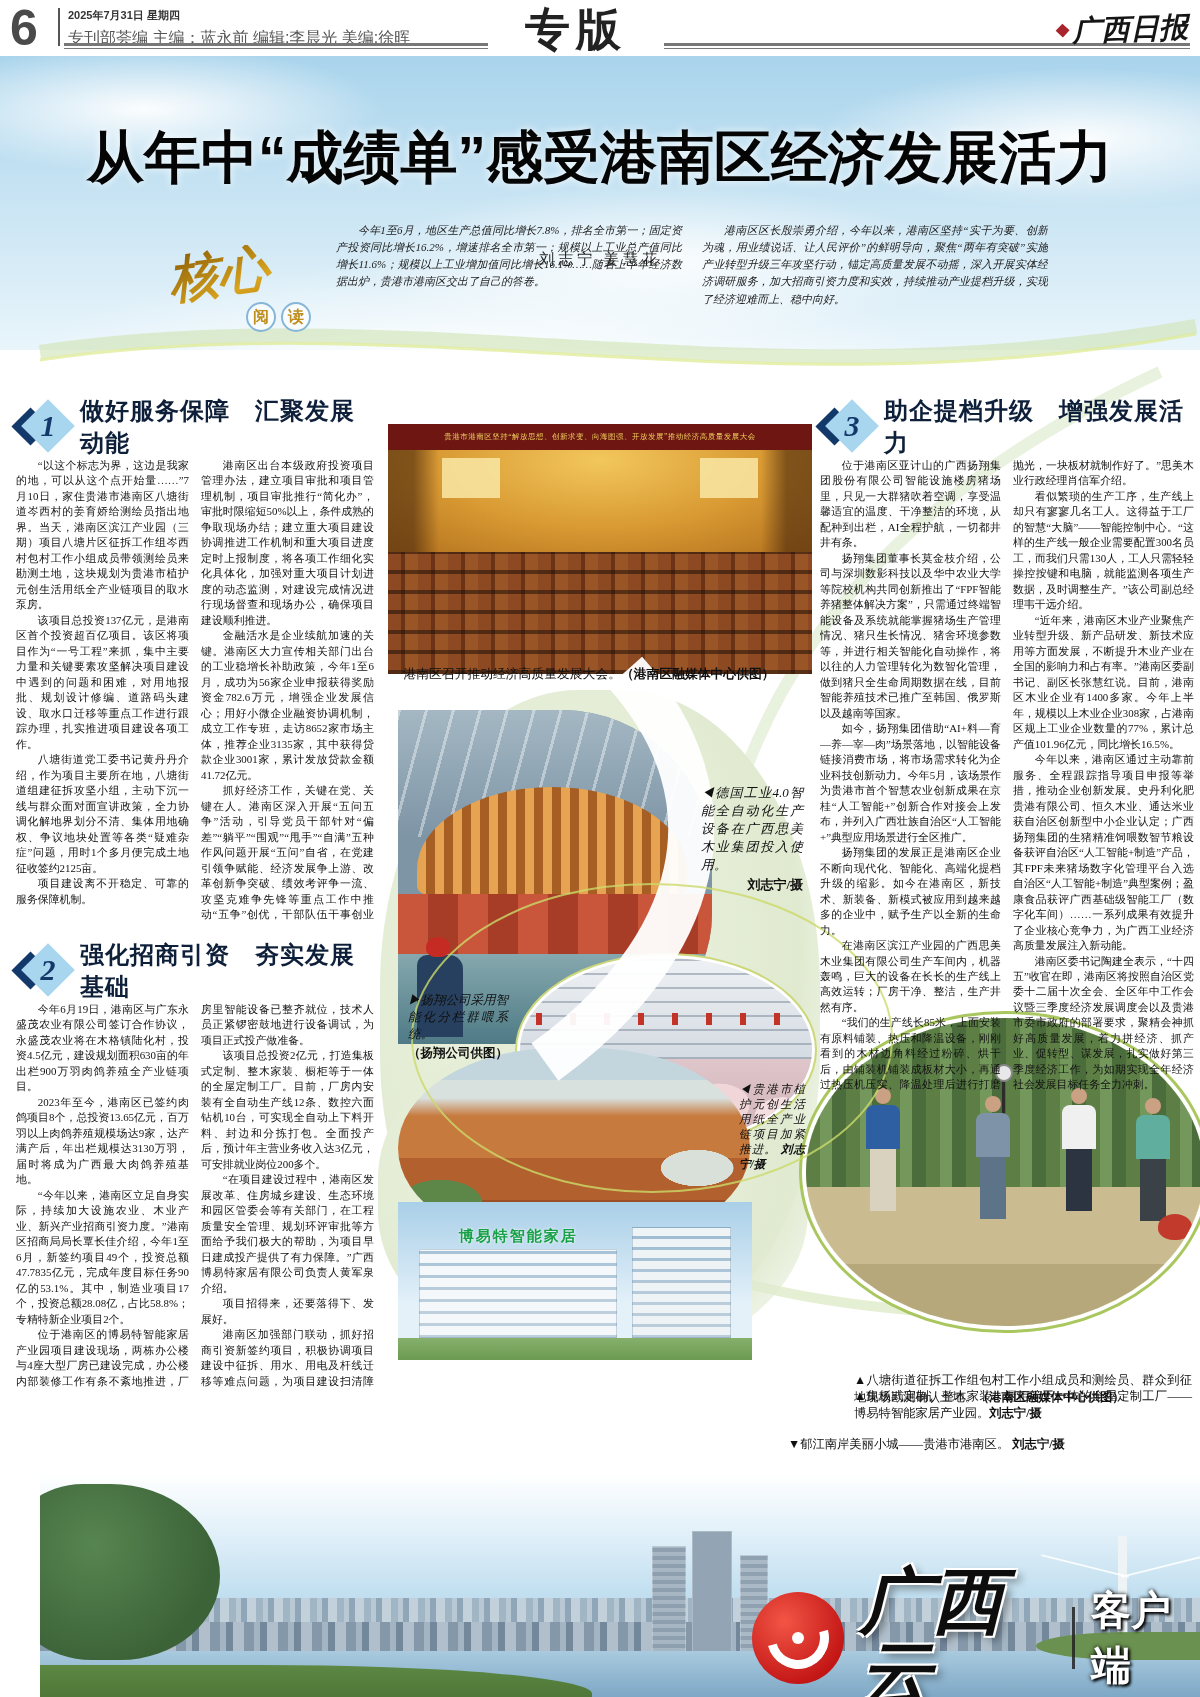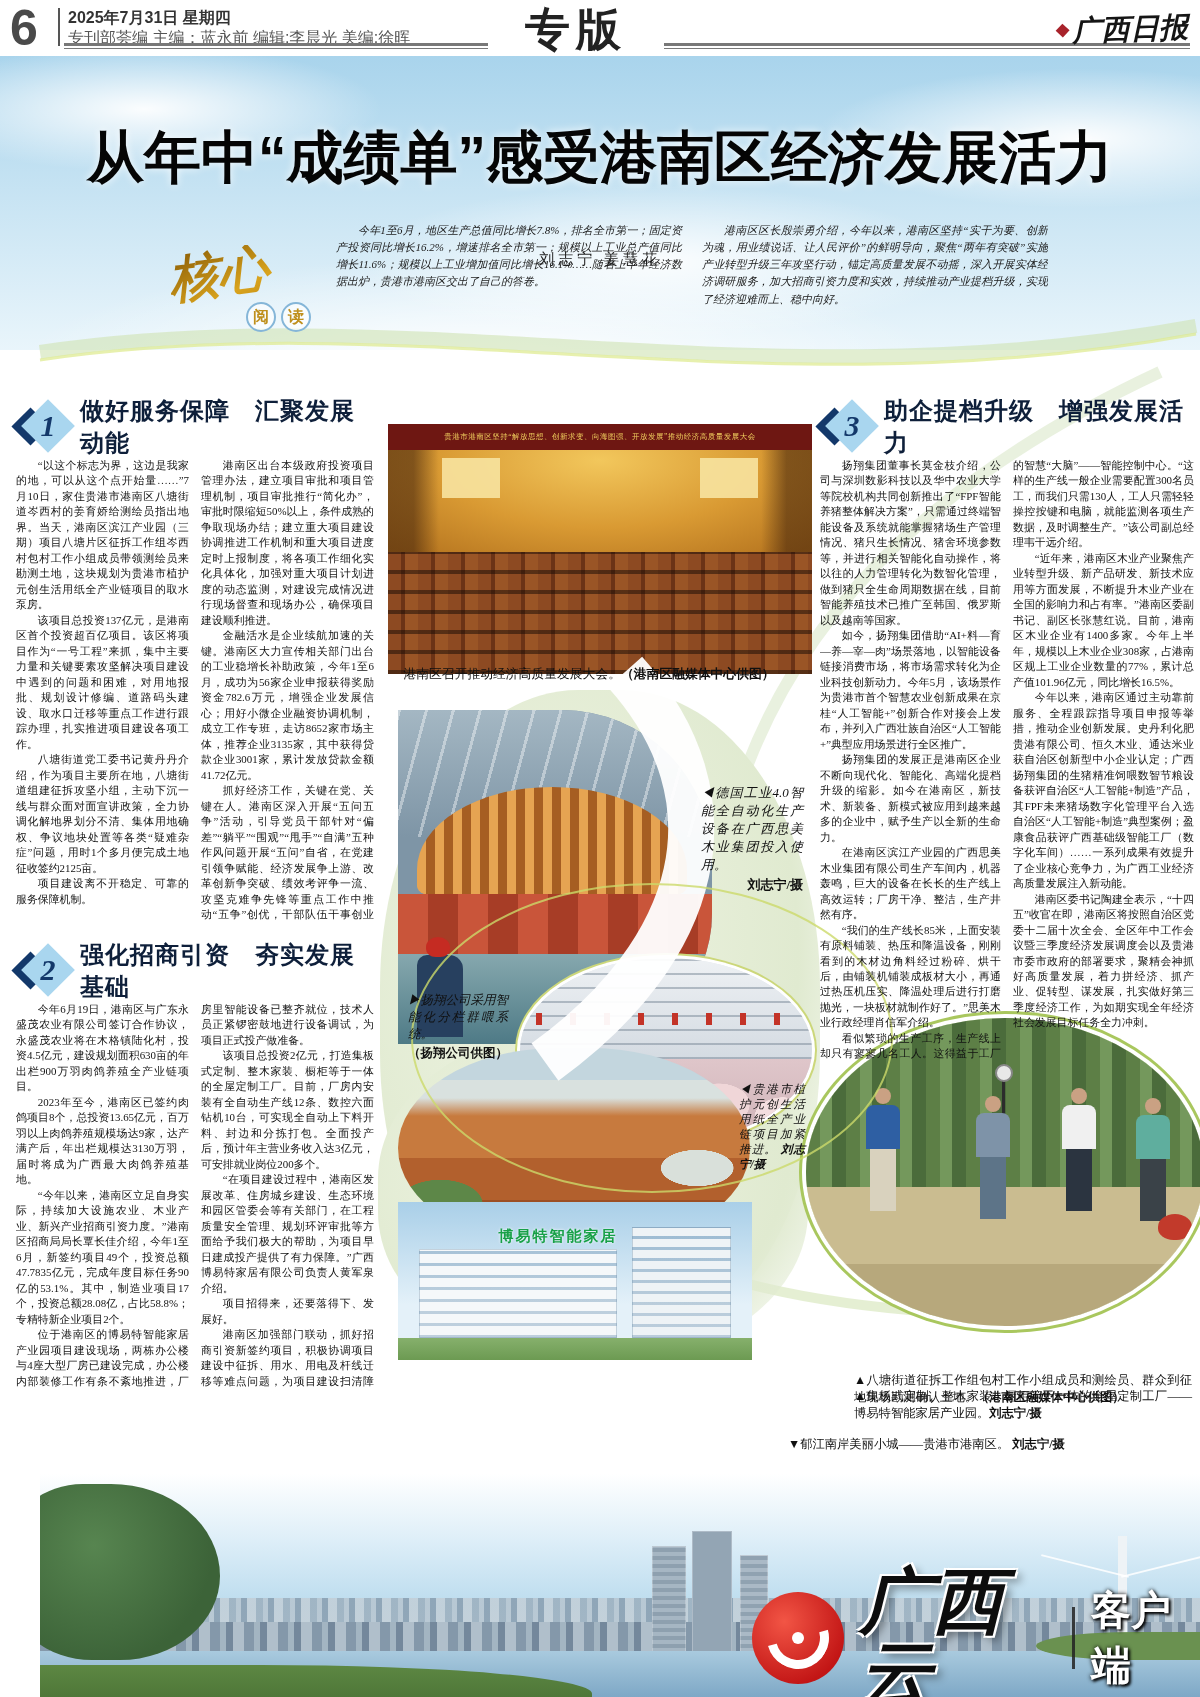--- a/index.html
+++ b/index.html
@@ -3,21 +3,21 @@
 <meta charset="utf-8">
 <style>
   html,body{margin:0;padding:0;background:#e8e8e8;}
   .page{position:relative;width:1200px;height:1697px;margin:0 auto;background:#fff;overflow:hidden;
         font-family:"Liberation Serif",serif;color:#111;}
   
   .masthead{position:absolute;left:0;top:0;width:1200px;height:56px;z-index:6;background:#fff;}
   .pagenum{position:absolute;left:10px;top:0px;font-family:"Liberation Sans",sans-serif;
            font-size:50px;font-weight:700;color:#4a4a4a;line-height:56px;}
   .head-vline{position:absolute;left:58px;top:8px;width:2px;height:38px;background:#555;}
-  .head-date{position:absolute;left:68px;top:8px;font-size:16px;font-weight:700;color:#333;
+  .head-date{position:absolute;left:68px;top:8px;font-size:11px;font-weight:700;color:#333;
              font-family:"Liberation Sans",sans-serif;text-align:center;}
   .head-staff{position:absolute;left:68px;top:28px;font-size:16px;color:#555;
               font-family:"Liberation Sans",sans-serif;}
   .edition{position:absolute;left:492px;top:0px;width:168px;text-align:center;font-size:45px;
            font-weight:900;letter-spacing:6px;color:#222;font-family:"Liberation Serif",serif;}
   .hrule{position:absolute;height:2px;border-top:3px solid #787878;border-bottom:1px solid #787878;}
   .hrule1{left:64px;top:43px;width:424px;}
   .hrule2{left:664px;top:43px;width:526px;}
   .paper-logo{position:absolute;right:12px;top:10px;font-size:29px;font-weight:900;font-style:italic;
               color:#151515;font-family:"Liberation Serif",serif;transform:rotate(-2deg);}
@@ -125,21 +125,21 @@
         radial-gradient(ellipse 70px 40px at 12% 78%, #5d8748 60%, rgba(0,0,0,0) 61%),
         radial-gradient(ellipse 60px 30px at 85% 60%, #d9e0da 60%, rgba(0,0,0,0) 61%),
         linear-gradient(#c3d6de 0 16%, #d9e1df 16% 25%, #c77a3e 34% 55%, #b2602d 55% 76%, #9c4f24 76%);}
   .building{left:386px;top:1190px;width:354px;height:158px;background:linear-gradient(#a9cfe8,#e4f1f9 65%);}
   .bld{position:absolute;background:#f3f6f8;
       box-shadow:inset 0 0 0 1px rgba(120,150,175,.4);}
   .bld.b1{left:6%;bottom:14%;width:56%;height:56%;
       background:repeating-linear-gradient(0deg, rgba(90,120,150,.28) 0 3px, #f5f8fa 3px 12px);}
   .bld.b2{left:66%;bottom:14%;width:28%;height:70%;
       background:repeating-linear-gradient(0deg, rgba(90,120,150,.3) 0 3px, #eef3f6 3px 11px);}
-  .bld-sign{position:absolute;left:6%;top:16%;width:56%;text-align:right;font-size:15px;font-weight:900;
+  .bld-sign{position:absolute;left:6%;top:16%;width:56%;text-align:center;font-size:15px;font-weight:900;
       color:#17a047;letter-spacing:2px;text-shadow:0 0 3px #fff;z-index:2;font-family:"Liberation Sans",sans-serif;}
   .bld-ground{position:absolute;left:0;bottom:0;width:100%;height:14%;background:linear-gradient(#86b06c,#6c9a52);}
   .survey{left:794px;top:1006px;width:398px;height:308px;border-radius:50%;
       box-shadow:0 0 0 4px #fff, 0 0 0 7px #a9c75e;
       background:
         linear-gradient(rgba(0,0,0,0) 0 55%, #cabc90 55% 80%, #b7a87c 80%),
         repeating-linear-gradient(90deg,#5d7f46 0 14px,#74985c 14px 26px,#4b6c3b 26px 40px);}
   .person{position:absolute;}
   .person .head{width:16px;height:16px;border-radius:50%;background:#caa183;margin:0 auto;}
   .person .shirt{width:34px;height:44px;border-radius:8px 8px 0 0;margin:1px auto 0;}
@@ -284,20 +284,21 @@
   <section class="article sec3">
     <div class="sec-title">
       <span class="sec-num">
         <i class="d1"></i>
         <i class="d2"></i>
         <i class="n">3</i>
       </span>
       <h2>助企提档升级　增强发展活力</h2>
     </div>
     <div class="sec-body">
+        <p>位于港南区亚计山的广西扬翔集团股份有限公司智能设施楼房猪场里，只见一大群猪吹着空调，享受温馨适宜的温度、干净整洁的环境，从配种到出栏，AI全程护航，一切都井井有条。</p>
         <p>扬翔集团董事长莫金枝介绍，公司与深圳数影科技以及华中农业大学等院校机构共同创新推出了“FPF智能养猪整体解决方案”，只需通过终端智能设备及系统就能掌握猪场生产管理情况、猪只生长情况、猪舍环境参数等，并进行相关智能化自动操作，将以往的人力管理转化为数智化管理，做到猪只全生命周期数据在线，目前智能养殖技术已推广至韩国、俄罗斯以及越南等国家。</p>
         <p>如今，扬翔集团借助“AI+料—育—养—宰—肉”场景落地，以智能设备链接消费市场，将市场需求转化为企业科技创新动力。今年5月，该场景作为贵港市首个智慧农业创新成果在京桂“人工智能+”创新合作对接会上发布，并列入广西壮族自治区“人工智能+”典型应用场景进行全区推广。</p>
         <p>扬翔集团的发展正是港南区企业不断向现代化、智能化、高端化提档升级的缩影。如今在港南区，新技术、新装备、新模式被应用到越来越多的企业中，赋予生产以全新的生命力。</p>
         <p>在港南区滨江产业园的广西思美木业集团有限公司生产车间内，机器轰鸣，巨大的设备在长长的生产线上高效运转；厂房干净、整洁，生产井然有序。</p>
         <p>“我们的生产线长85米，上面安装有原料铺装、热压和降温设备，刚刚看到的木材边角料经过粉碎、烘干后，由铺装机铺装成板材大小，再通过热压机压实、降温处理后进行打磨抛光，一块板材就制作好了。”思美木业行政经理肖信军介绍。</p>
         <p>看似繁琐的生产工序，生产线上却只有寥寥几名工人。这得益于工厂的智慧“大脑”——智能控制中心。“这样的生产线一般企业需要配置300名员工，而我们只需130人，工人只需轻轻操控按键和电脑，就能监测各项生产数据，及时调整生产。”该公司副总经理韦干远介绍。</p>
         <p>“近年来，港南区木业产业聚焦产业转型升级、新产品研发、新技术应用等方面发展，不断提升木业产业在全国的影响力和占有率。”港南区委副书记、副区长张慧红说。目前，港南区木业企业有1400多家。今年上半年，规模以上木业企业308家，占港南区规上工业企业数量的77%，累计总产值101.96亿元，同比增长16.5%。</p>
         <p>今年以来，港南区通过主动靠前服务、全程跟踪指导项目申报等举措，推动企业创新发展。史丹利化肥贵港有限公司、恒久木业、通达米业获自治区创新型中小企业认定；广西扬翔集团的生猪精准饲喂数智节粮设备获评自治区“人工智能+制造”产品，其FPF未来猪场数字化管理平台入选自治区“人工智能+制造”典型案例；盈康食品获评广西基础级智能工厂（数字化车间）……一系列成果有效提升了企业核心竞争力，为广西工业经济高质量发展注入新动能。</p>
         <p>港南区委书记陶建全表示，“十四五”收官在即，港南区将按照自治区党委十二届十次全会、全区年中工作会议暨三季度经济发展调度会以及贵港市委市政府的部署要求，聚精会神抓好高质量发展，着力拼经济、抓产业、促转型、谋发展，扎实做好第三季度经济工作，为如期实现全年经济社会发展目标任务全力冲刺。</p>
       </div>

